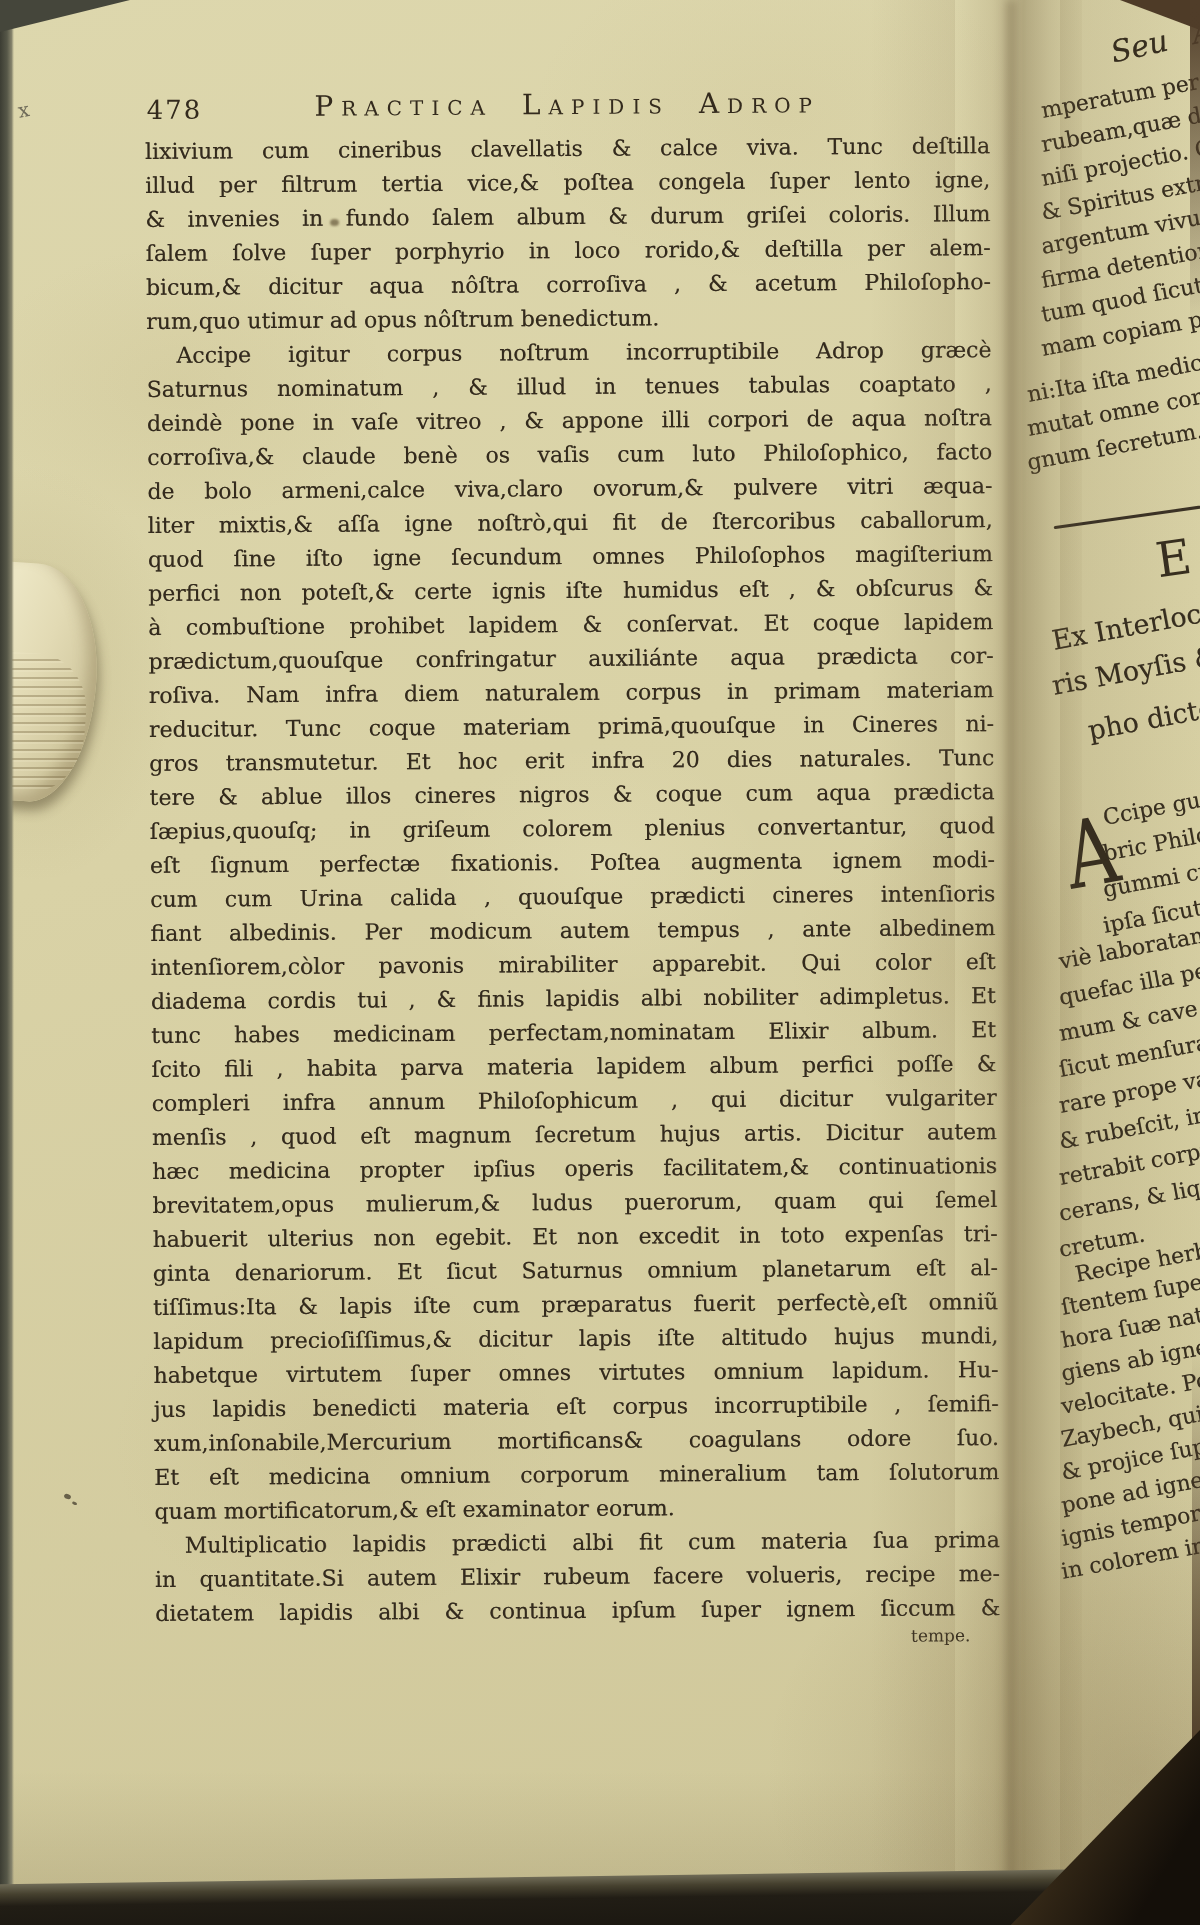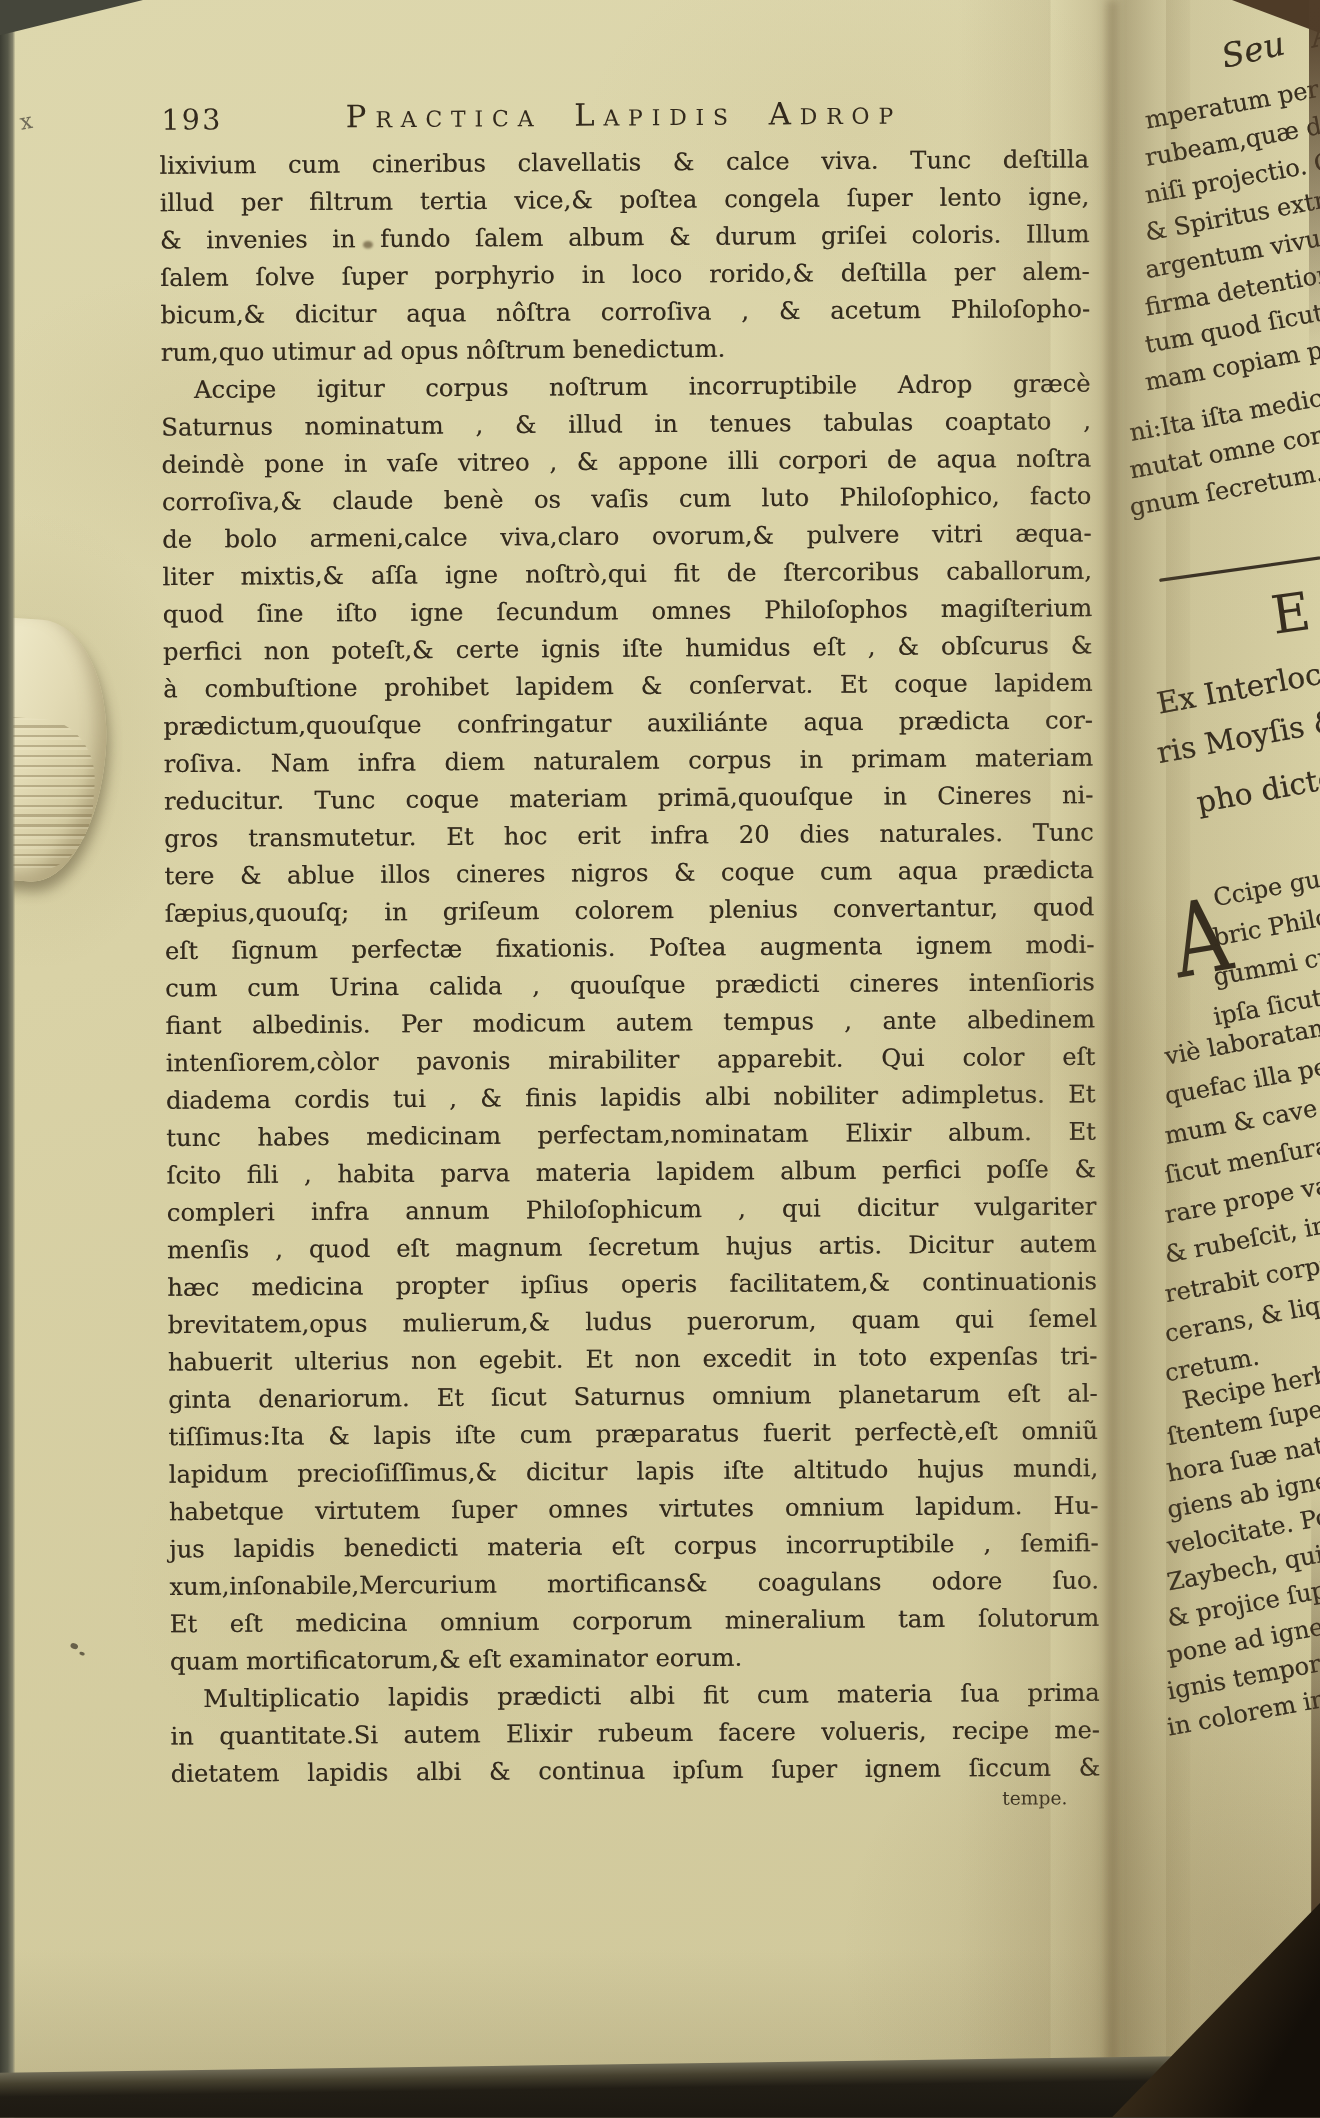--- a/index.html
+++ b/index.html
@@ -87,21 +87,21 @@
 </style>
 </head>
 <body>
 
 <div id="shot">
   <div id="mottle" class="lay"></div>
   <div id="fp-shade" class="lay"></div>
 
   <div id="left-text" class="lay">
     <div id="header-row">
-      <span id="pagenum">193</span>
+      <span id="pagenum">478</span>
       <span id="runtitle">Practica Lapidis Adrop</span>
     </div>
     <div class="bl j">lixivium cum cineribus clavellatis &amp; calce viva. Tunc deſtilla</div>
     <div class="bl j">illud per filtrum tertia vice,&amp; poſtea congela ſuper lento igne,</div>
     <div class="bl j">&amp; invenies in fundo ſalem album &amp; durum griſei coloris. Illum</div>
     <div class="bl j">ſalem ſolve ſuper porphyrio in loco rorido,&amp; deſtilla per alem-</div>
     <div class="bl j">bicum,&amp; dicitur aqua nôſtra corroſiva , &amp; acetum Philoſopho-</div>
     <div class="bl">rum,quo utimur ad opus nôſtrum benedictum.</div>
     <div class="bl j ind">Accipe igitur corpus noſtrum incorruptibile Adrop græcè</div>
     <div class="bl j">Saturnus nominatum , &amp; illud in tenues tabulas coaptato ,</div>

